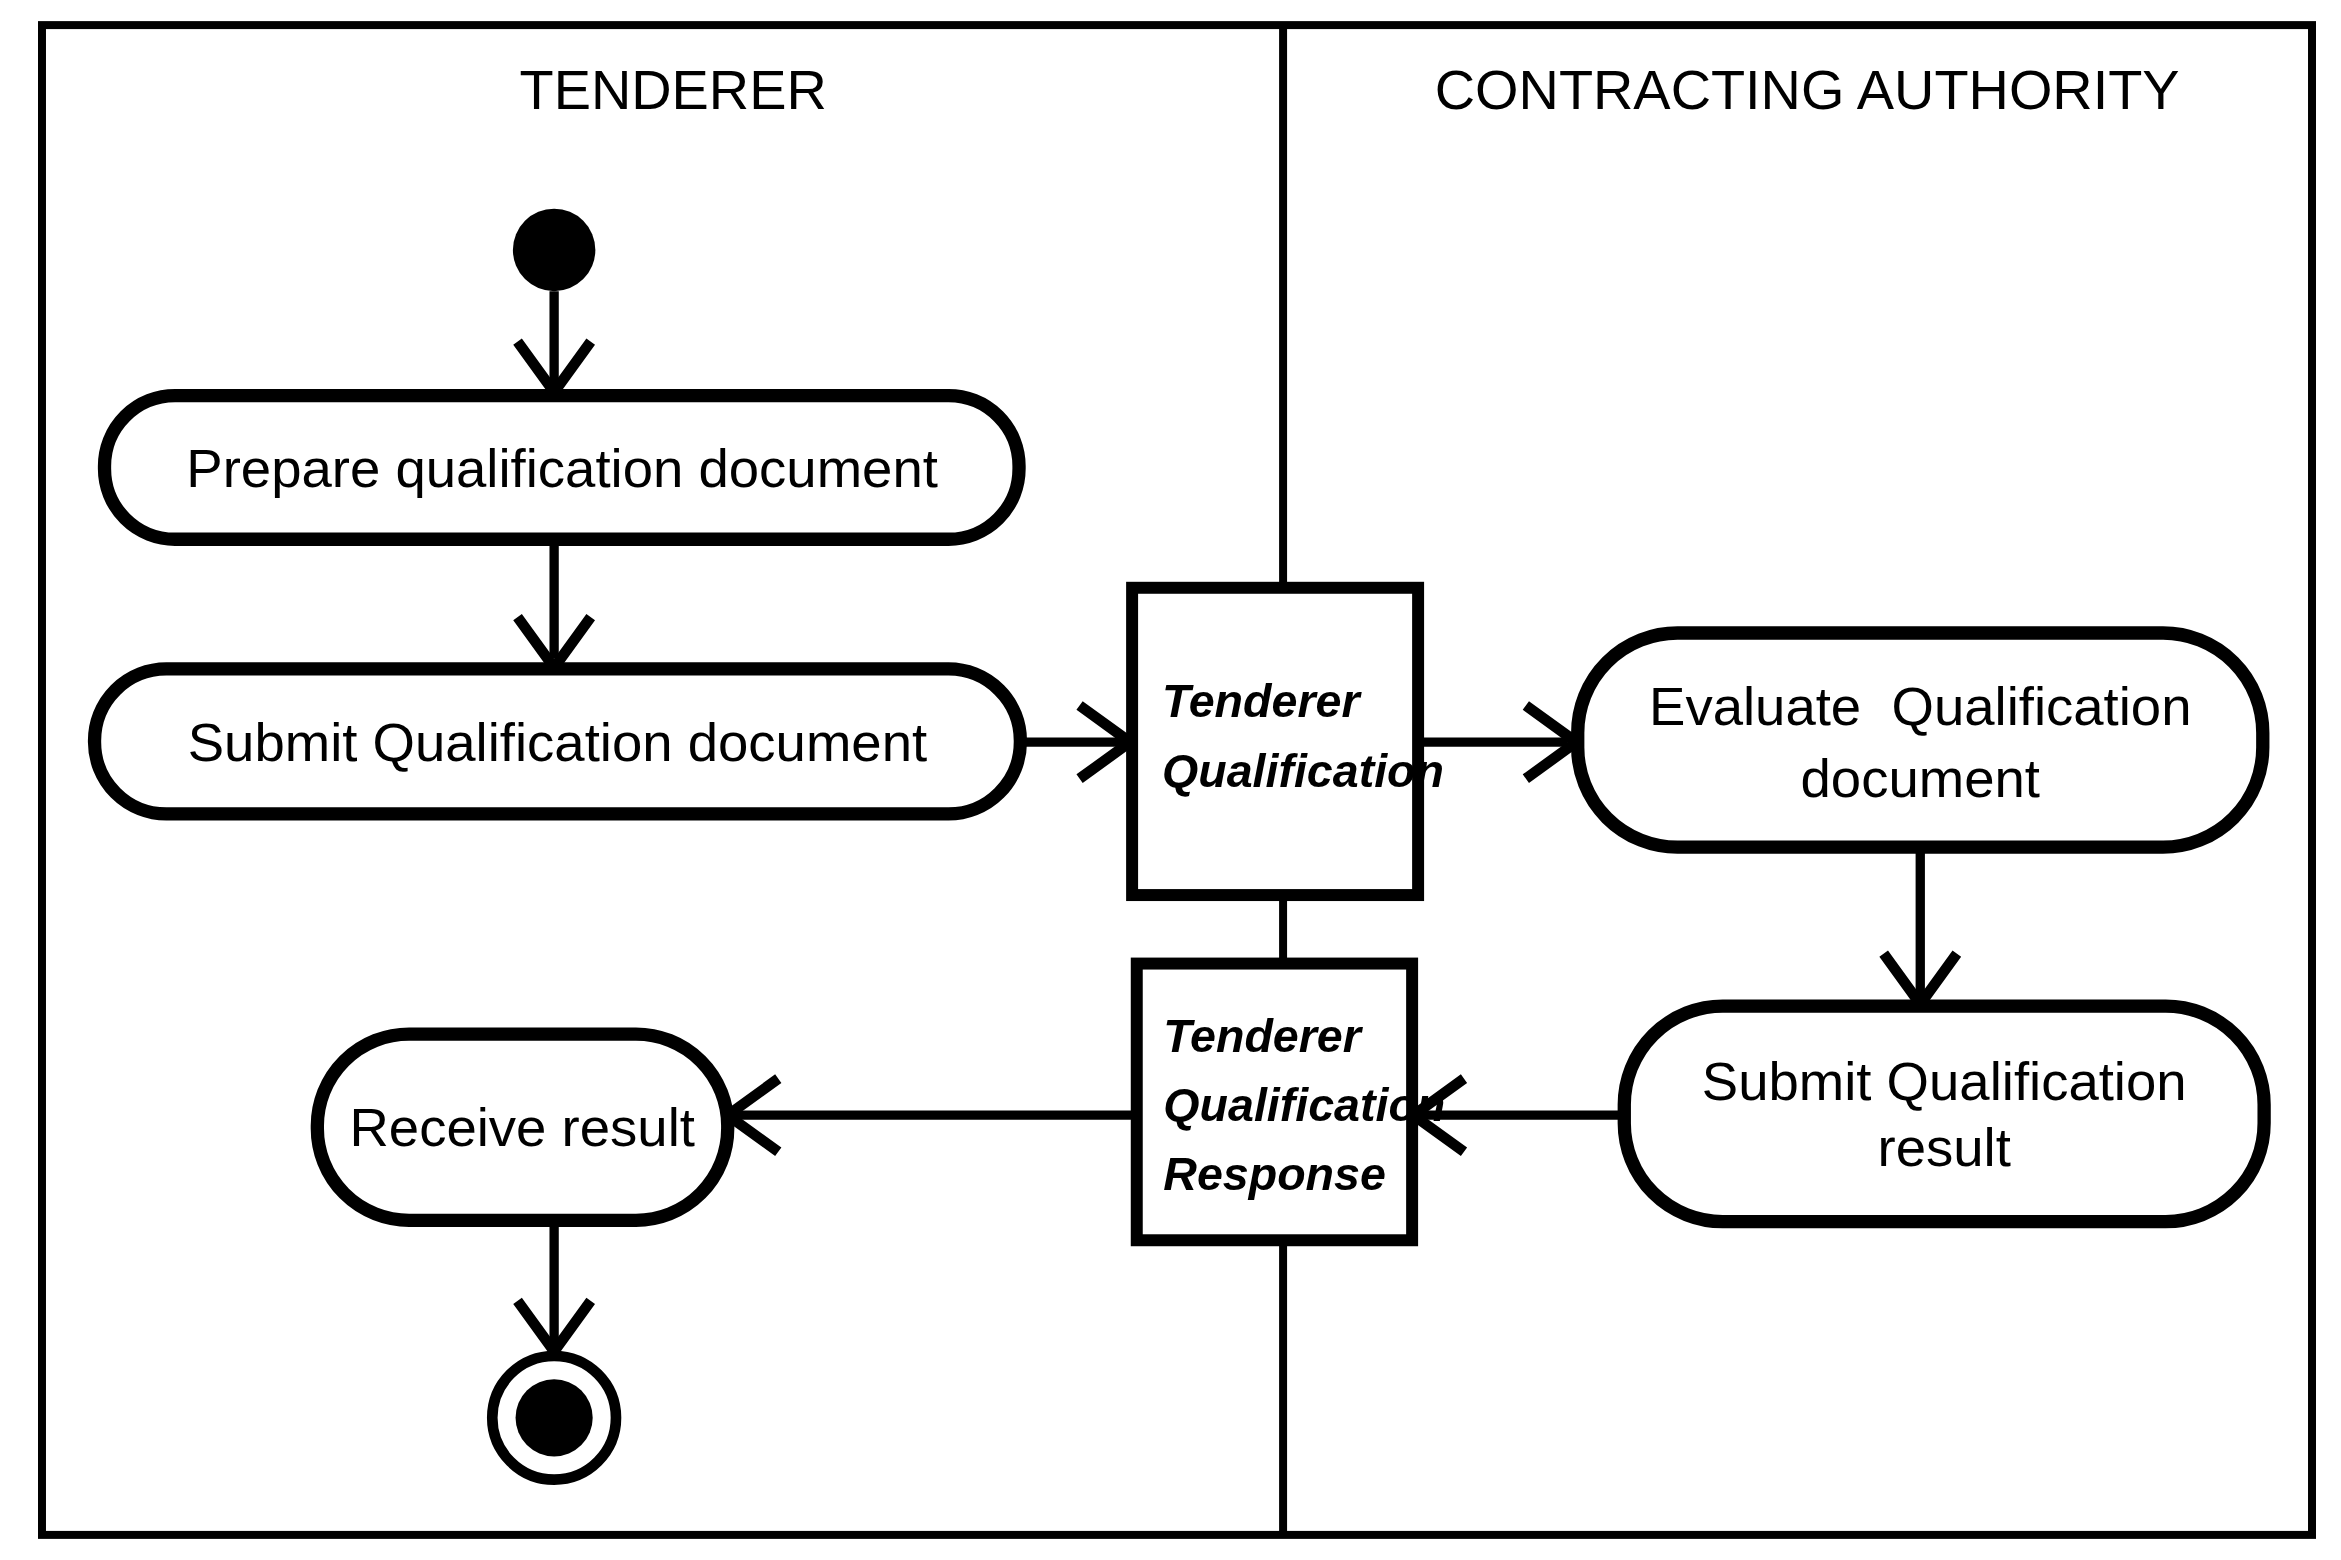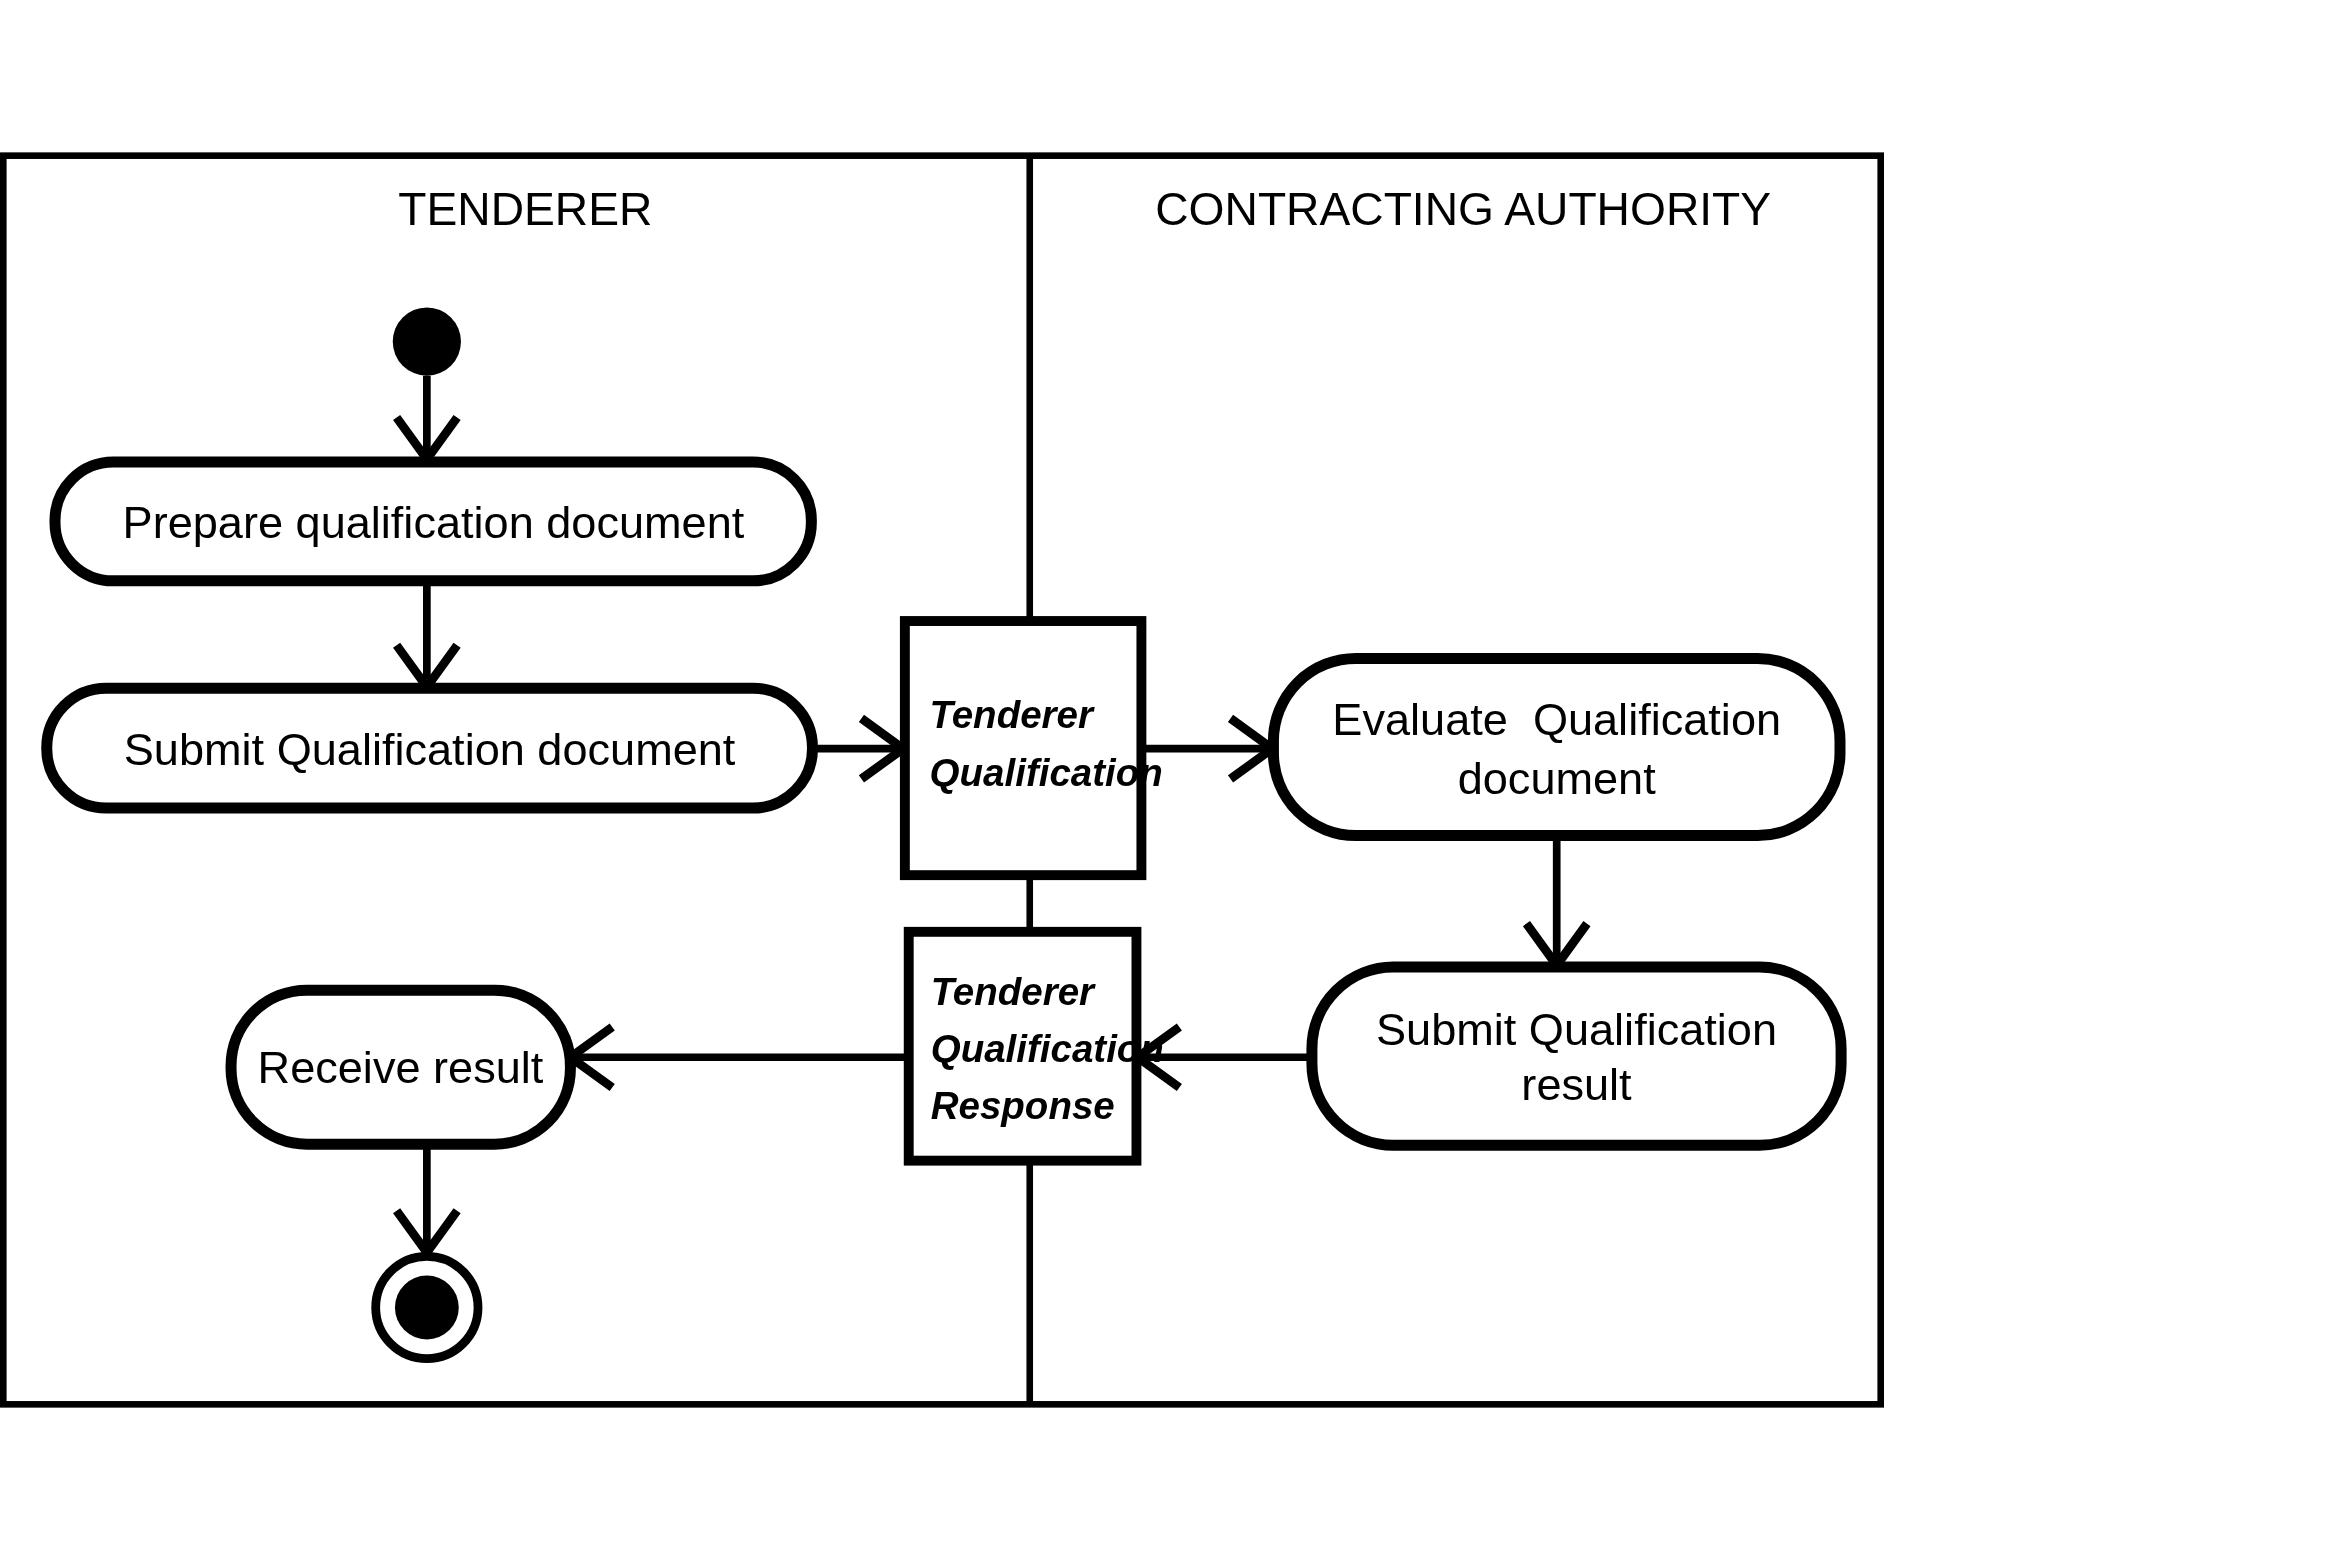--- a/index.html
+++ b/index.html
@@ -2,23 +2,24 @@
 <html style="--ink: #000000; --paper: #ffffff;font-size:11px"><head>
 <meta charset="utf-8">
 <style>
   :root{
     --ink:#000000;
     --paper:#ffffff;
   }
   html,body{margin:0;padding:0;background:var(--paper);}
   #stage{
     position:relative;
-    width:1884px;height:1560px;
+    width:2278px;height:1560px;
     background:var(--paper);
     overflow:hidden;
+    padding-left:38px;
   }
   svg{display:block;width:100%;height:100%;}
   svg text{
     font-family:"Liberation Sans","DejaVu Sans",sans-serif;
     fill:var(--ink);
   }
   .t-title{font-size:84px;}
   .t-node{font-size:82px;}
   .t-obj{font-size:70px;font-weight:bold;font-style:italic;}
   .shape{fill:var(--paper);stroke:var(--ink);}

